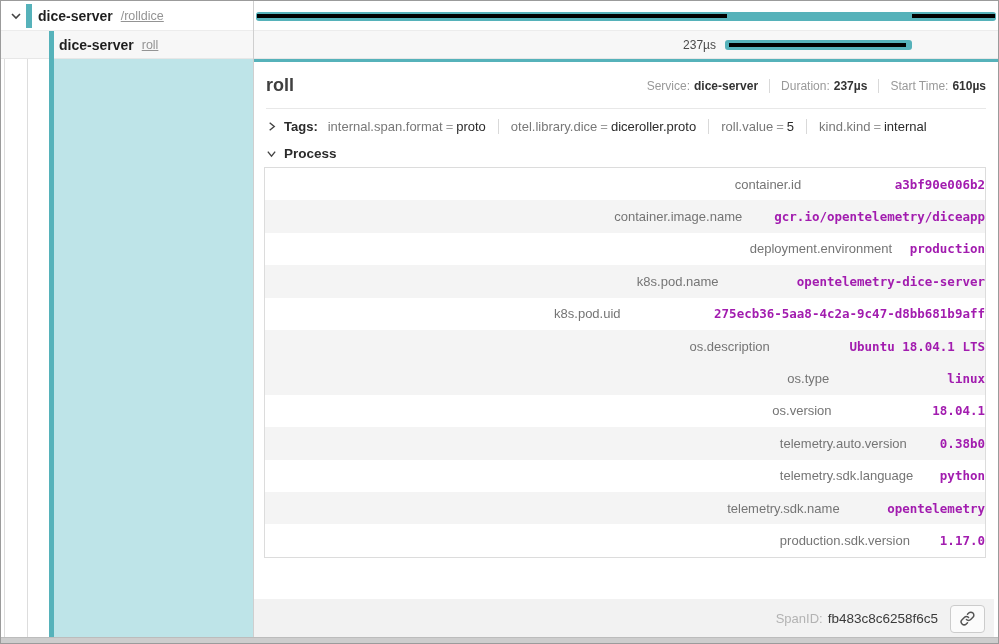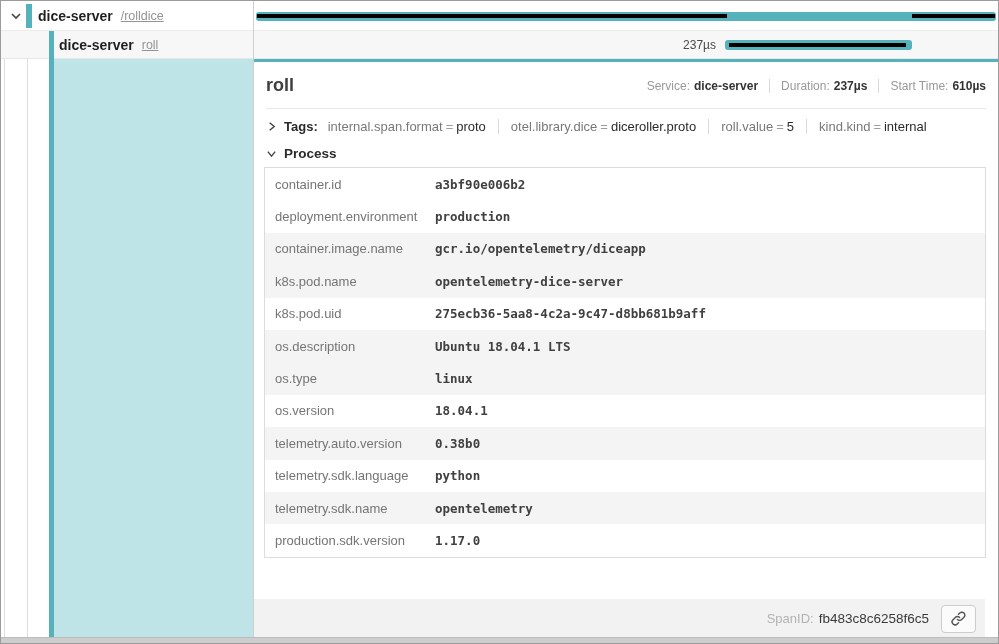--- a/index.html
+++ b/index.html
@@ -62,27 +62,27 @@
   .tag-item + .tag-item { border-left:1px solid #d9d9d9; margin-left:12px; padding-left:12px; }
   .tag-key { color:#787878; }
   .tag-eq  { color:#9c9c9c; padding:0 3px; }
   .tag-val { color:#2b2b2b; font-weight:normal; }
 
   .process-header { margin:0 12px; padding:3px 0 6px; display:flex; align-items:center;
                     font-size:13.5px; cursor:pointer; }
   .process-label { font-weight:bold; color:#2b2b2b; }
 
   .process-table { margin:0 12px 0 10px; border:1px solid #dcdcdc; }
-  .proc-row { display:flex; align-items:center; height:32.4px; background:#fff; }
+  .proc-row { display:flex; align-items:center; height:32.4px; background:#fff;justify-content:flex-end; }
   .proc-row.alt { background:#f4f4f4; }
   .proc-key { width:170px; flex:none; padding-left:10px; font-size:13px; color:#757575; }
   .proc-val { font-family:"DejaVu Sans Mono", monospace; font-size:12.5px; font-weight:bold;
-              color:#404040; }
-
-  .detail-footer { position:absolute; left:0; right:13px; bottom:0; height:39px; background:#f2f2f2;
+              color:#a21caf; }
+
+  .detail-footer { position:absolute; left:0; right:4px; bottom:0; height:39px; background:#f2f2f2;
                    display:flex; align-items:center; justify-content:flex-end; padding-right:9px; }
   .spanid-label { font-size:13px; color:#b3b3b3; }
   .spanid-value { font-size:13.5px; color:#3a3a3a; margin-left:5px; }
   .link-button { width:35px; height:28px; margin-left:12px; border:1px solid #ccc; border-radius:4px;
                  background:#fbfbfb; display:flex; align-items:center; justify-content:center; cursor:pointer; }
 
   .bottom-strip { position:absolute; left:0; right:0; bottom:0; height:6px;
                   background:#cdcdcd; border-top:1px solid #bcbcbc; }
 </style>
 </head>
@@ -175,28 +175,28 @@
       <span class="process-label">Process</span>
     </div>
 
     <div class="process-table">
 
         <div class="proc-row">
           <span class="proc-key">container.id</span>
           <span class="proc-val">a3bf90e006b2</span>
         </div>
 
+        <div class="proc-row alt">
+          <span class="proc-key">container.image.name</span>
+          <span class="proc-val">gcr.io/opentelemetry/diceapp</span>
+        </div>
+
         <div class="proc-row">
           <span class="proc-key">deployment.environment</span>
           <span class="proc-val">production</span>
-        </div>
-
-        <div class="proc-row alt">
-          <span class="proc-key">container.image.name</span>
-          <span class="proc-val">gcr.io/opentelemetry/diceapp</span>
         </div>
 
         <div class="proc-row alt">
           <span class="proc-key">k8s.pod.name</span>
           <span class="proc-val">opentelemetry-dice-server</span>
         </div>
 
         <div class="proc-row">
           <span class="proc-key">k8s.pod.uid</span>
           <span class="proc-val">275ecb36-5aa8-4c2a-9c47-d8bb681b9aff</span>

